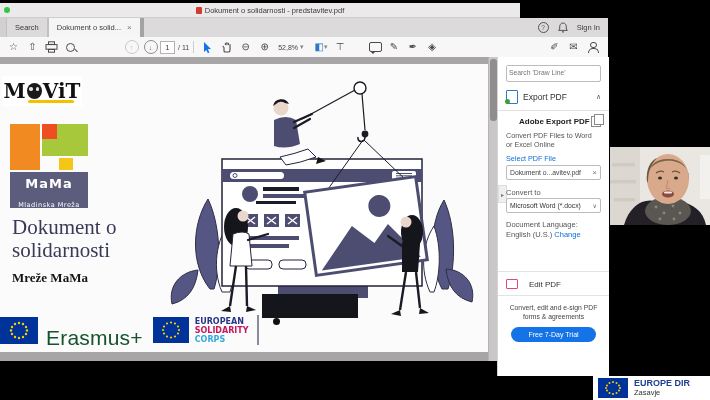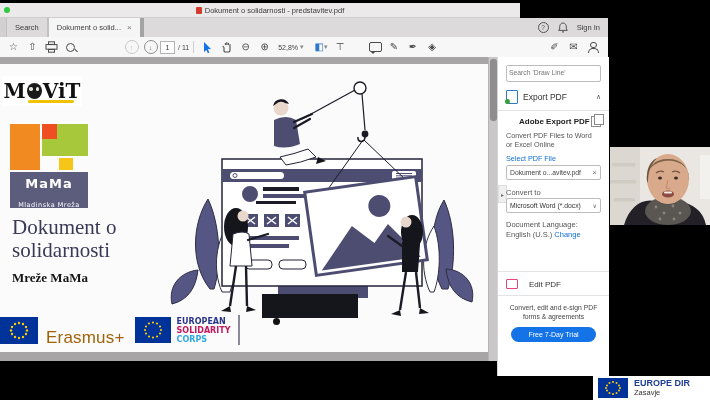--- a/index.html
+++ b/index.html
@@ -55,21 +55,21 @@
   #mama{left:10px;top:60px;width:78px;position:absolute;}
   #mama .sq{position:absolute;}
   #mama-label{position:absolute;left:0;top:48px;width:78px;height:36px;background:#5c5c7d;color:#fff;text-align:center;
               font-family:"DejaVu Sans",sans-serif;}
   #mama-label .n{font-size:13px;font-weight:bold;letter-spacing:1px;margin-top:4px;}
   #mama-label .s{font-size:6.5px;margin-top:10px;letter-spacing:.5px;}
   #slide-title{left:12px;top:152px;position:absolute;font-family:"Liberation Serif",serif;font-size:21px;line-height:23px;color:#3a3a57;}
   #slide-sub{left:12px;top:206px;position:absolute;font-family:"Liberation Serif",serif;font-size:13px;font-weight:bold;color:#141414;}
   #logo-row{left:0px;top:245px;position:absolute;height:42px;display:flex;align-items:center;}
   .euflag{position:relative;background:#039;}
-  #erasmus-txt{font-size:17px;color:#a16207;margin:16px 10px 0 8px;letter-spacing:.2px;}
+  #erasmus-txt{font-size:21px;color:#14532d;margin:16px 10px 0 8px;letter-spacing:.2px;}
   #esc-txt{font-family:"DejaVu Sans",sans-serif;font-weight:bold;font-size:8px;line-height:9px;margin-left:6px;}
   #esc-bar{width:2px;height:30px;background:#8a8a9a;margin-left:8px;}
   #slide-dot{position:absolute;left:273px;top:254px;width:7px;height:7px;border-radius:50%;background:#111;}
 
   
   #panel{left:497px;top:57px;width:111px;height:319px;background:#fff;border-left:1px solid #d6d4d5;
          font-size:7.5px;color:#3d3d3d;}
   #panel-collapse{position:absolute;left:0px;top:128px;width:7px;height:16px;background:#f0efef;border:1px solid #ddd;
                   display:flex;align-items:center;justify-content:center;font-size:6px;color:#777;}
   #search-box{position:absolute;left:8px;top:8px;width:93px;height:15px;border:1px solid #bdbbbc;border-radius:2px;background:#fff;}

